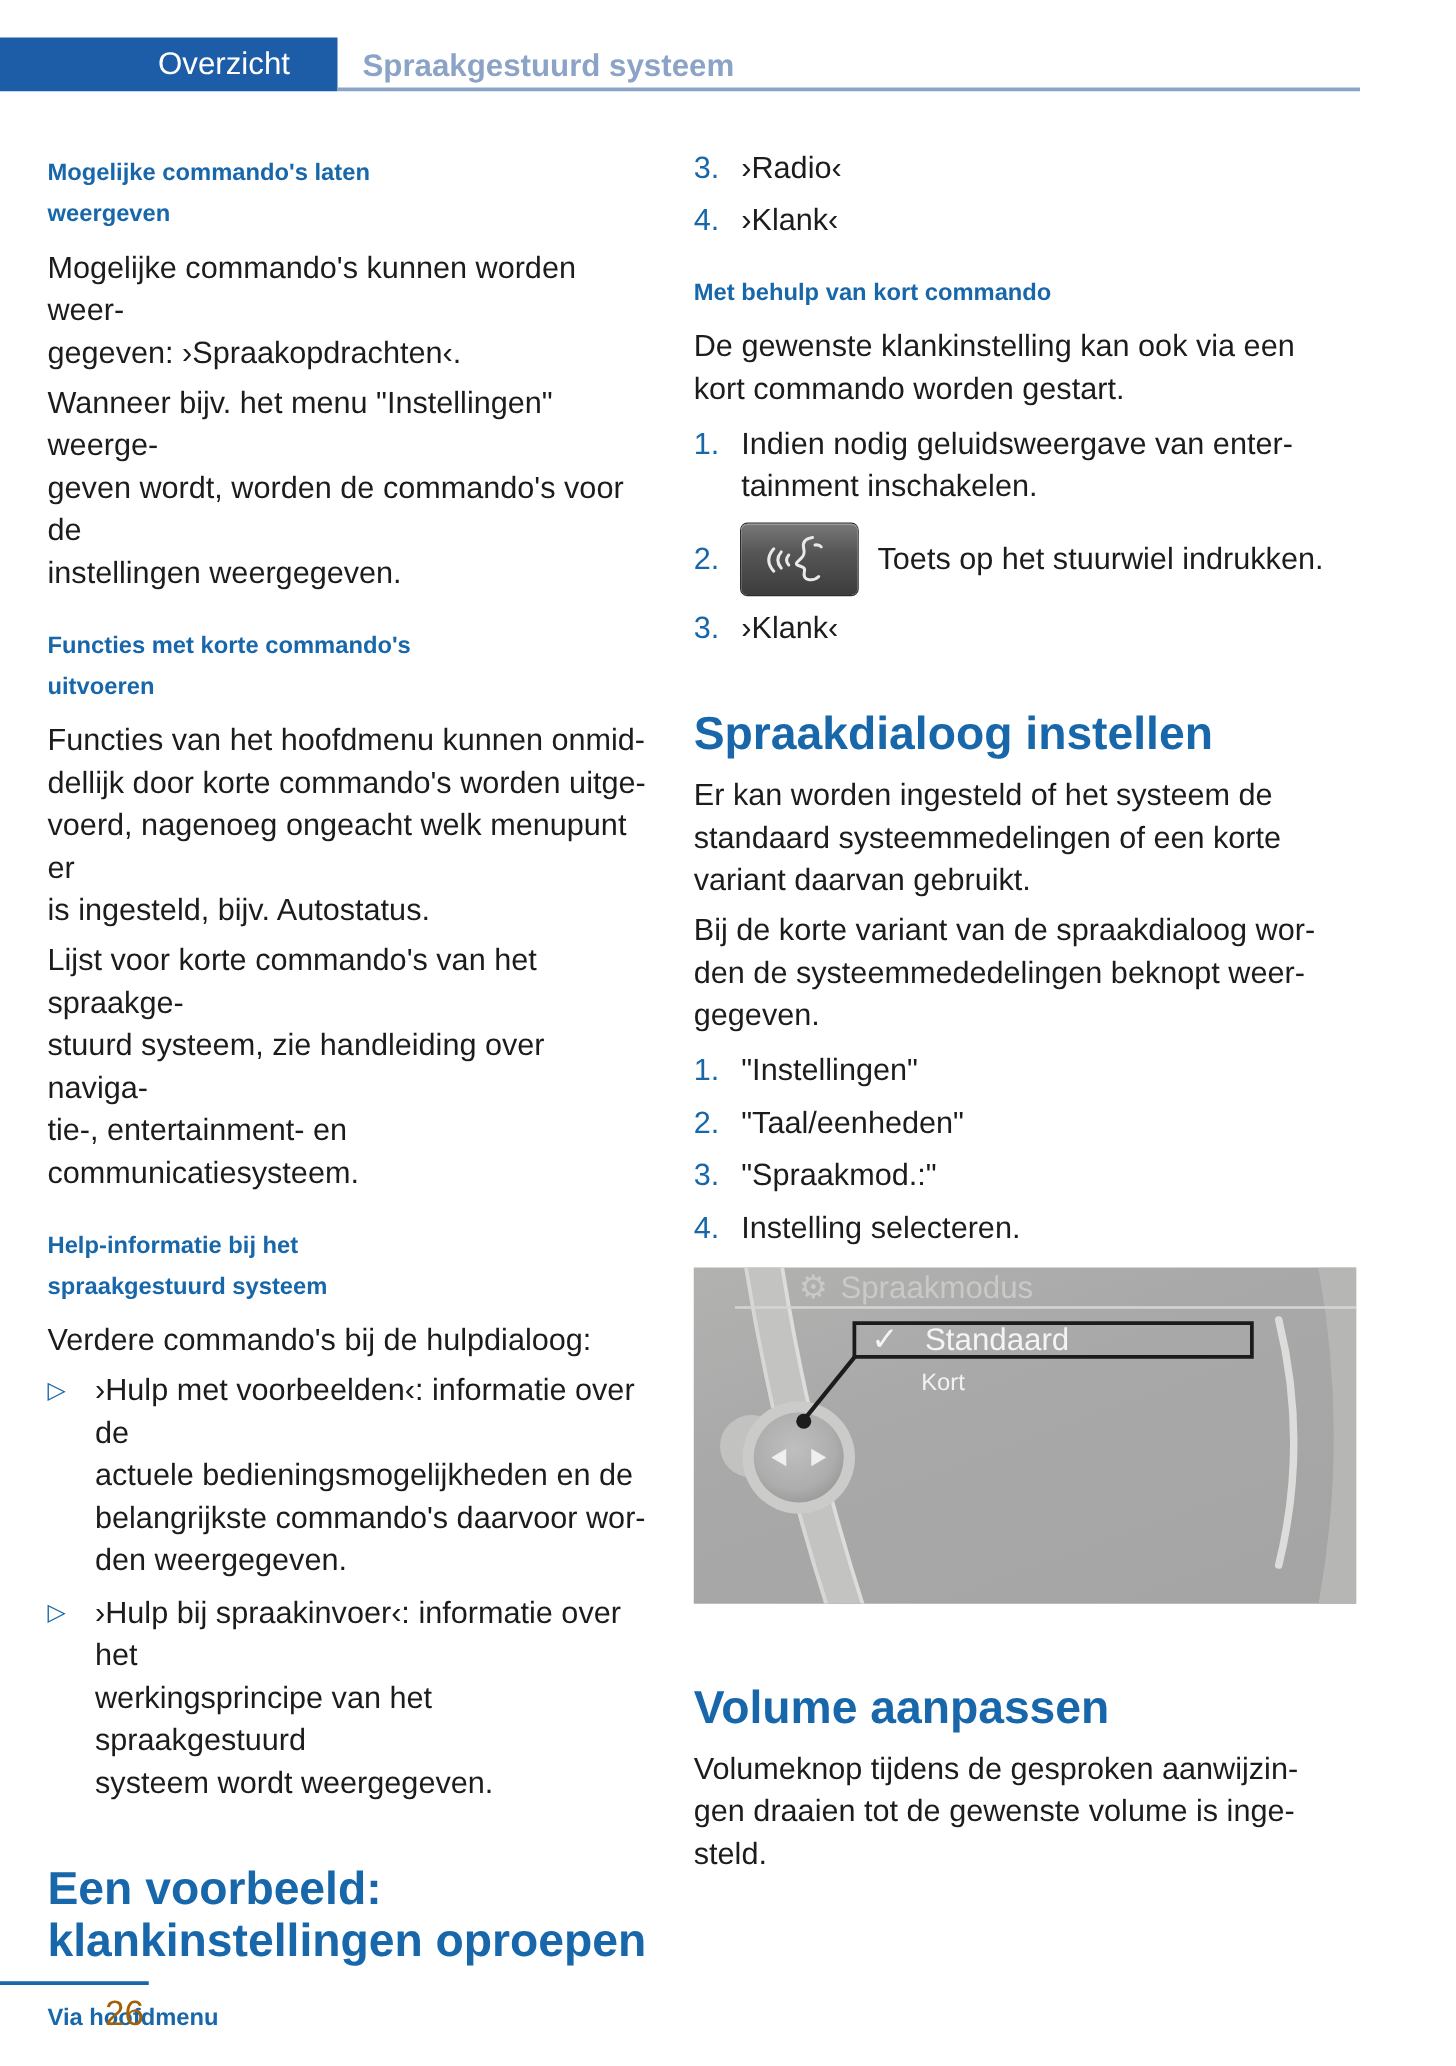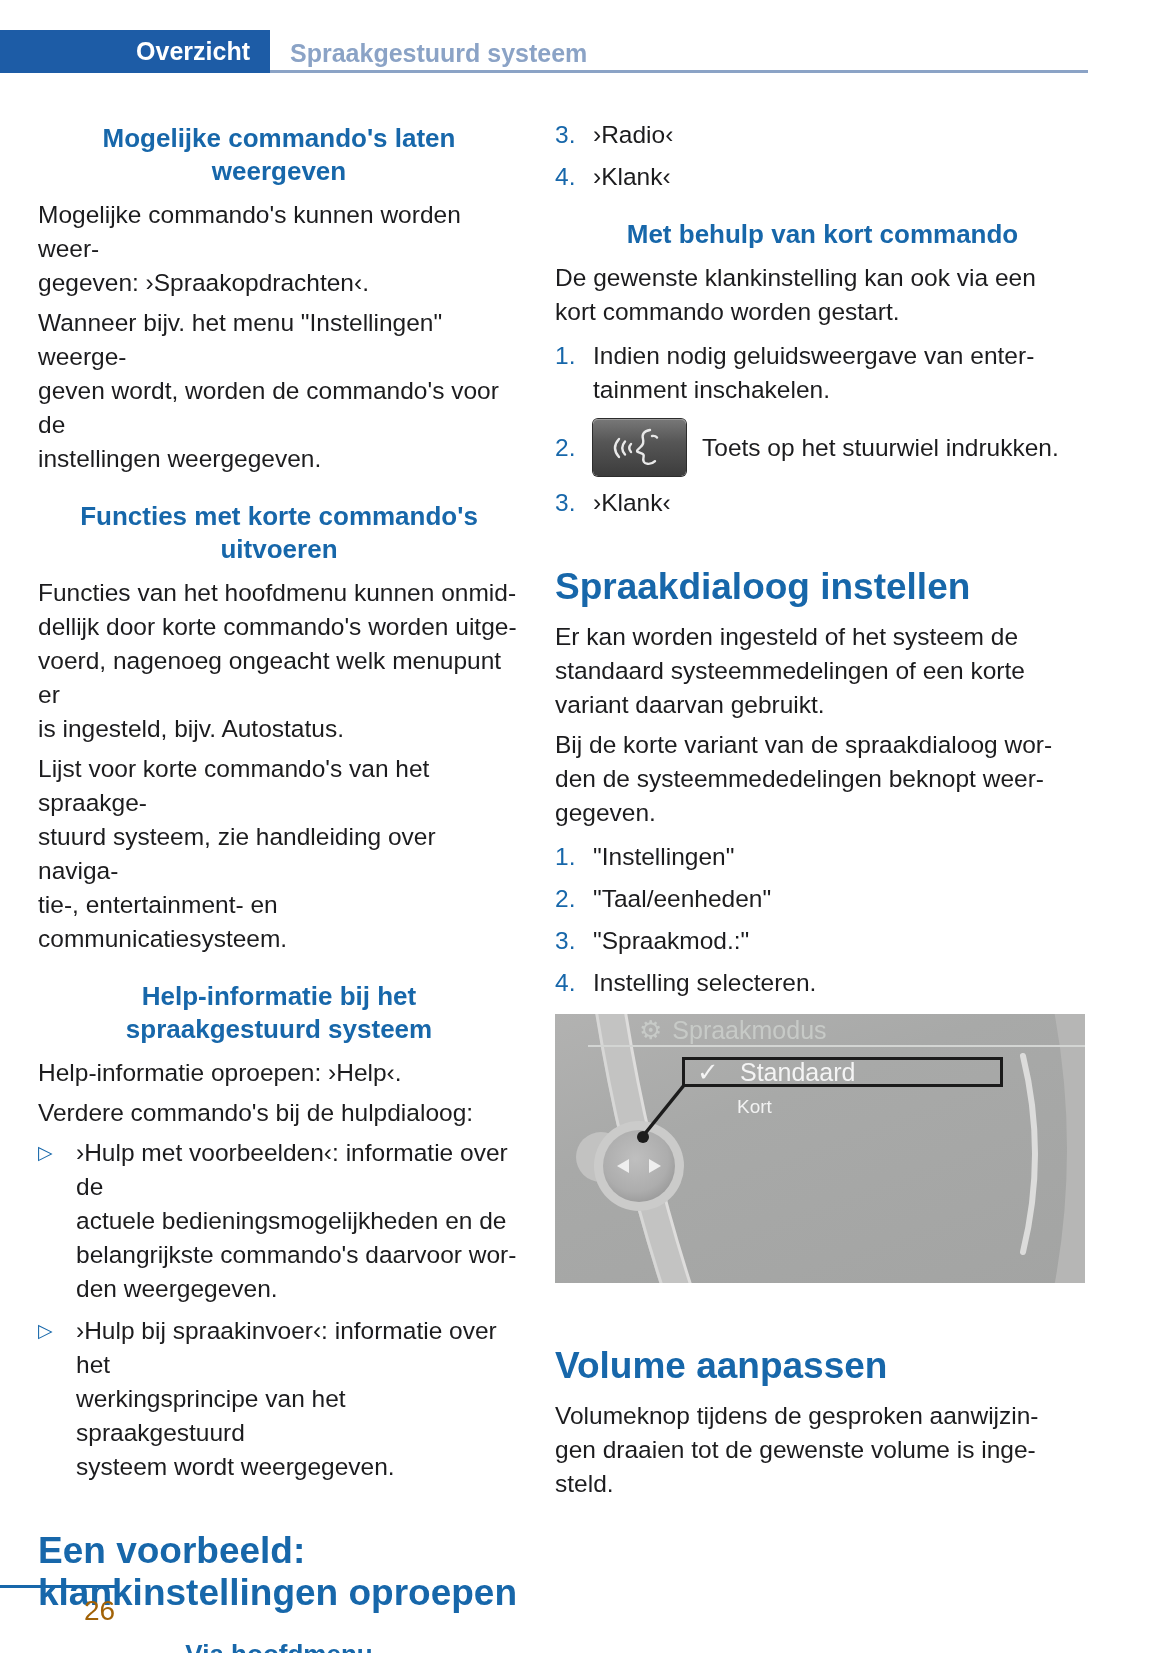--- a/index.html
+++ b/index.html
@@ -12,33 +12,33 @@
   *{box-sizing:border-box;margin:0;padding:0;}
   html,body{background:#ffffff;}
   .page{
     position:relative;width:1165px;height:1653px;background:#fff;overflow:hidden;
     font-family:"Liberation Sans","DejaVu Sans",sans-serif;color:var(--text);
     font-size:24.5px;line-height:34px;
   }
   
   .tab{
     position:absolute;left:0;top:30px;width:270px;height:43px;background:var(--tab-bg);
-    color:#fff;font-weight:bold;font-size:25px;line-height:43px;text-align:right;padding-right:20px;
+    color:#fff;font-weight:normal;font-size:25px;line-height:43px;text-align:right;padding-right:38px;
   }
   .section-title{
     position:absolute;left:290px;top:30px;height:43px;line-height:46px;
     color:var(--muted-blue);font-weight:bold;font-size:25px;
   }
   .header-rule{position:absolute;left:270px;top:70px;width:818px;height:3px;background:var(--muted-blue);}
   
   .col{position:absolute;top:118px;}
   .col-left{left:38px;width:482px;}
   .col-right{left:555px;width:535px;}
   h1{color:var(--accent);font-size:37px;line-height:42px;font-weight:bold;margin:46px 0 12px;white-space:pre-line;}
-  h3{color:var(--accent);font-size:26px;line-height:33px;font-weight:bold;margin:24px 0 10px;white-space:pre-line;text-align:center;}
+  h3{color:var(--accent);font-size:19px;line-height:33px;font-weight:bold;margin:24px 0 10px;white-space:pre-line;}
   h3.first{margin-top:4px;}
   .p{margin:0 0 6px;white-space:pre-line;}
   .bullet{display:flex;margin:6px 0 8px;}
   .tri{width:38px;flex:none;color:var(--accent);font-size:19px;line-height:34px;}
   .btext{white-space:pre-line;flex:1;}
   .steps{margin-top:10px;}
   .step{display:flex;margin:0 0 8px;}
   .num{width:38px;flex:none;color:var(--accent);}
   .stext{white-space:pre-line;flex:1;}
   .step.with-icon{align-items:center;margin:12px 0 10px;}
@@ -94,21 +94,20 @@
     <p class="p">Functies van het hoofdmenu kunnen onmid-
 dellijk door korte commando's worden uitge-
 voerd, nagenoeg ongeacht welk menupunt er
 is ingesteld, bijv. Autostatus.</p>
     <p class="p">Lijst voor korte commando's van het spraakge-
 stuurd systeem, zie handleiding over naviga-
 tie-, entertainment- en communicatiesysteem.</p>
 
     <h3>Help-informatie bij het
 spraakgestuurd systeem</h3>
-    <p class="p">Help-informatie oproepen: ›Help‹.</p>
     <p class="p">Verdere commando's bij de hulpdialoog:</p>
 
     <div class="bullet">
       <span class="tri">▷</span>
       <div class="btext">›Hulp met voorbeelden‹: informatie over de
 actuele bedieningsmogelijkheden en de
 belangrijkste commando's daarvoor wor-
 den weergegeven.</div>
     </div>
     <div class="bullet">

